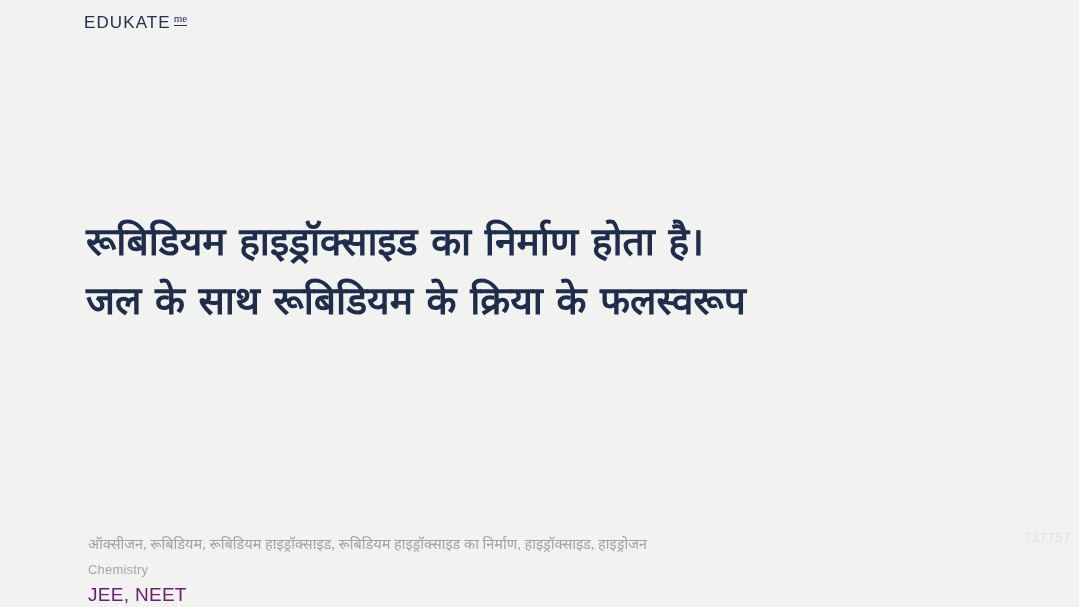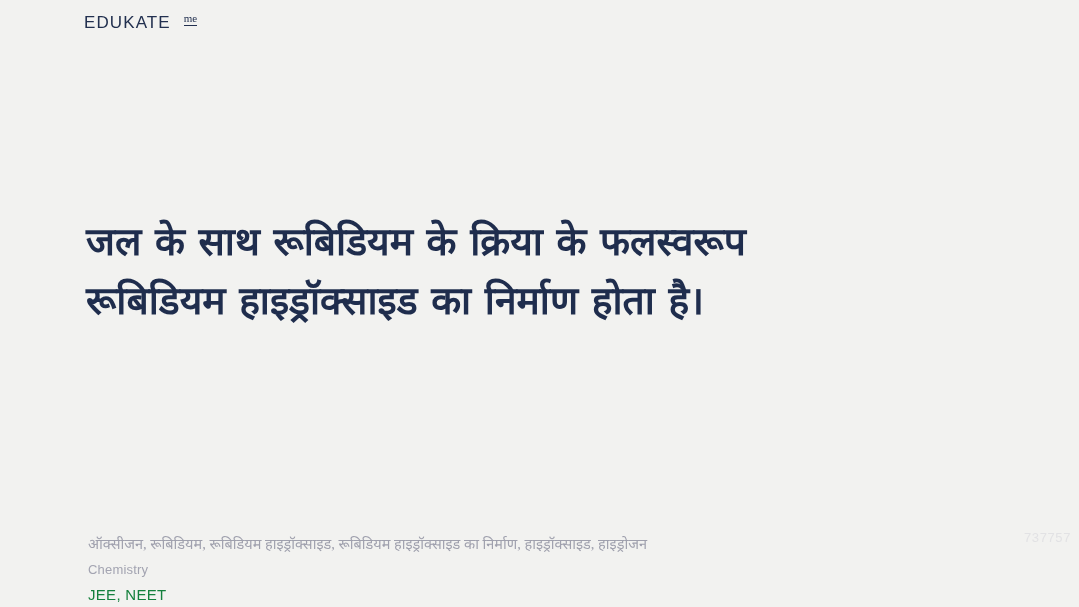--- a/index.html
+++ b/index.html
@@ -36,21 +36,21 @@
     font-family: "Liberation Sans", sans-serif;
     font-size: 17px;
     letter-spacing: 1.1px;
     color: #22304f;
     font-weight: 400;
   }
   .logo-sup {
     font-family: "Liberation Serif", serif;
     font-size: 11px;
     color: #22304f;
-    margin-left: 13px;
+    margin-left: 3px;
     position: relative;
     top: -1px;
     border-bottom: 1.4px solid #22304f;
     padding-bottom: 1px;
     line-height: 1;
   }
 
   
   .headline {
     position: absolute;
@@ -83,22 +83,22 @@
     white-space: nowrap;
   }
   .footer-subject {
     font-family: "Liberation Sans", sans-serif;
     font-size: 13px;
     color: #a3a4b1;
     letter-spacing: 0.2px;
   }
   .footer-exams {
     font-family: "Liberation Sans", sans-serif;
-    font-size: 15px;
-    color: #15803d;
+    font-size: 19px;
+    color: #701a75;
     letter-spacing: 0.3px;
   }
 
   
   .watermark {
     position: absolute;
     right: 8px;
     bottom: 6px;
     font-family: "Liberation Sans", sans-serif;
     font-size: 13px;
@@ -110,22 +110,22 @@
 <body>
 
 <div class="slide">
 
   <div class="logo">
     <span class="logo-word">EDUKATE</span>
     <span class="logo-sup">me</span>
   </div>
 
   <div class="headline">
+    <span class="headline-line">रूबिडियम हाइड्रॉक्साइड का निर्माण होता है।</span>
     <span class="headline-line">जल के साथ रूबिडियम के क्रिया के फलस्वरूप</span>
-    <span class="headline-line">रूबिडियम हाइड्रॉक्साइड का निर्माण होता है।</span>
   </div>
 
   <div class="footer">
     <div class="footer-keywords">ऑक्सीजन, रूबिडियम, रूबिडियम हाइड्रॉक्साइड, रूबिडियम हाइड्रॉक्साइड का निर्माण, हाइड्रॉक्साइड, हाइड्रोजन</div>
     <div class="footer-subject">Chemistry</div>
     <div class="footer-exams">JEE, NEET</div>
   </div>
 
   <div class="watermark">737757</div>
 

